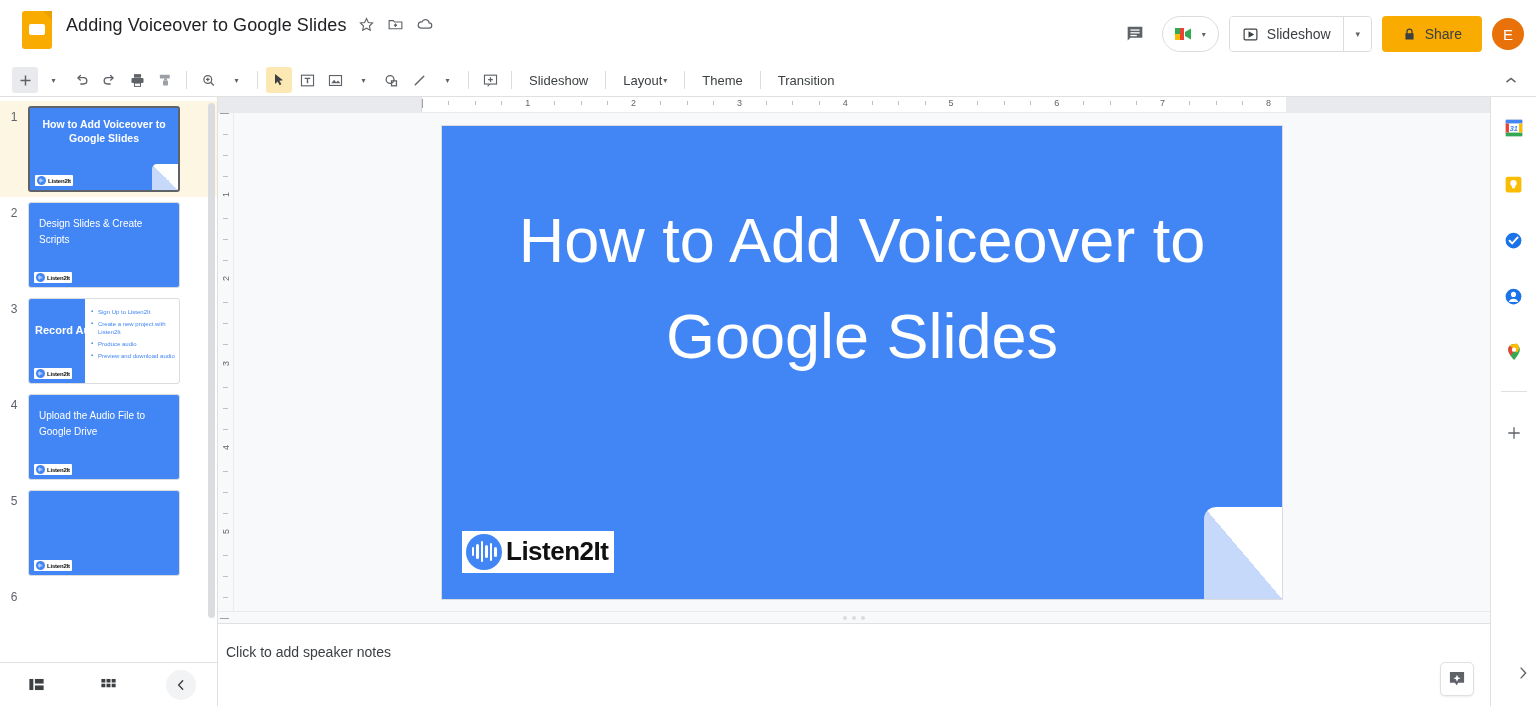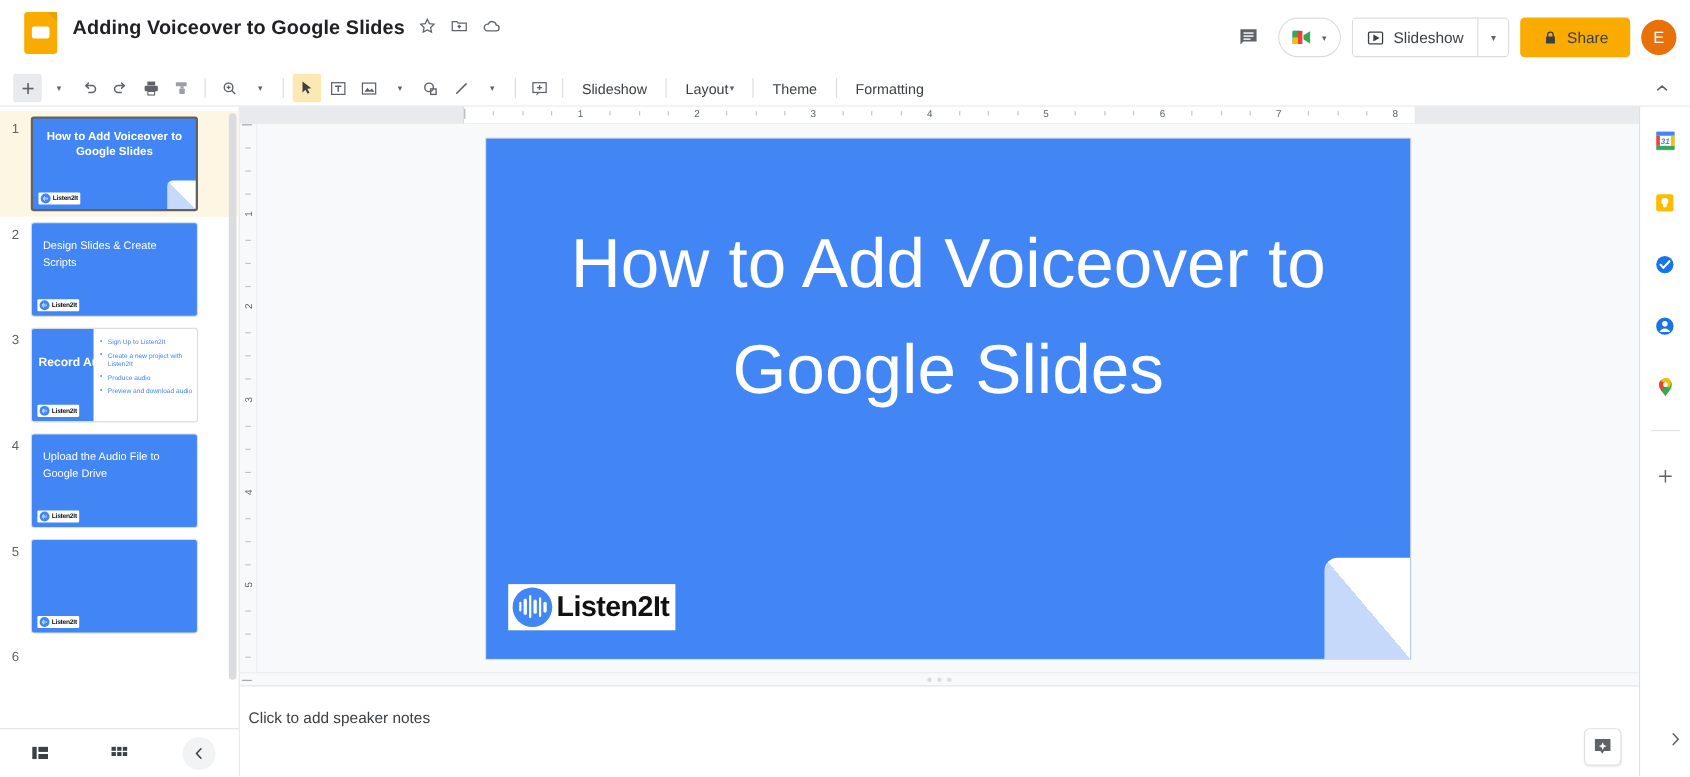--- a/index.html
+++ b/index.html
@@ -17,21 +17,21 @@
   .logo-shape:after {
     content:""; position:absolute; left:7px; top:13px; width:16px; height:11px;
     background:#fff; border-radius:2px;
   }
   .logo-shape:before {
     content:""; position:absolute; right:0; top:0; width:9px; height:9px;
     background:#E8A200; clip-path: polygon(0 0, 100% 100%, 100% 0);
   }
   .title-area { flex: 1; padding-top: 2px; }
   .title-row { display: flex; align-items: center; gap: 12px; height: 30px; }
-  .doc-title { font-size: 18px; color: #202124; letter-spacing: .1px; font-weight: bold; }
+  .doc-title { font-size: 18px; color: #202124; letter-spacing: .1px; }
   .title-icon { color: #5f6368; font-size: 15px; cursor: pointer; line-height:1; }
   .menu-row { display: flex; align-items: center; gap: 1px; margin-top: 1px; height: 24px; }
   .menu-item { font-size: 13.5px; color: #202124; padding: 3px 7px; border-radius: 4px; cursor: pointer; }
   .menu-item.active { background: #e8eaed; }
   .last-edit { font-size: 13px; color: #5f6368; text-decoration: underline; margin-left: 14px; cursor: pointer; }
 
   .top-right { display: flex; align-items: center; gap: 10px; padding-top: 8px; }
   .icon-btn { width: 34px; height: 34px; display: flex; align-items: center; justify-content: center; border-radius: 50%; cursor: pointer; }
   .meet-pill {
     display: flex; align-items: center; gap: 4px; height: 36px; padding: 0 12px 0 10px;
@@ -340,21 +340,21 @@
   <div class="tb-sep"></div>
   <div class="tb-text">Slideshow</div>
   <div class="tb-sep"></div>
   <div class="tb-text">
     <span>Layout</span>
     <span class="caret">▾</span>
   </div>
   <div class="tb-sep"></div>
   <div class="tb-text">Theme</div>
   <div class="tb-sep"></div>
-  <div class="tb-text">Formatting</div>
+  <div class="tb-text">Transition</div>
   <div class="tb-spacer"></div>
   <div class="tb">
     <svg width="16" height="16" viewBox="0 0 24 24" fill="none" stroke="#5f6368" stroke-width="2.2" stroke-linecap="round">
         <path d="M6 14.5l6-5 6 5"></path>
       </svg>
   </div>
 </div>
 
 <div class="workspace">
 

